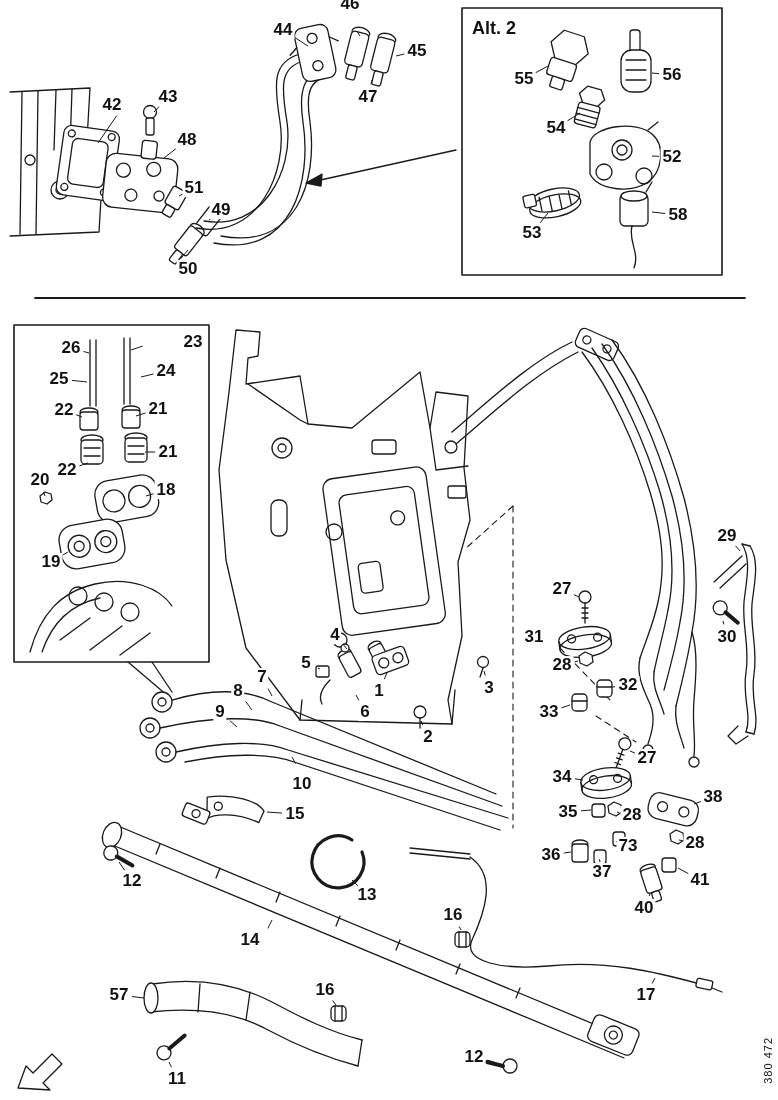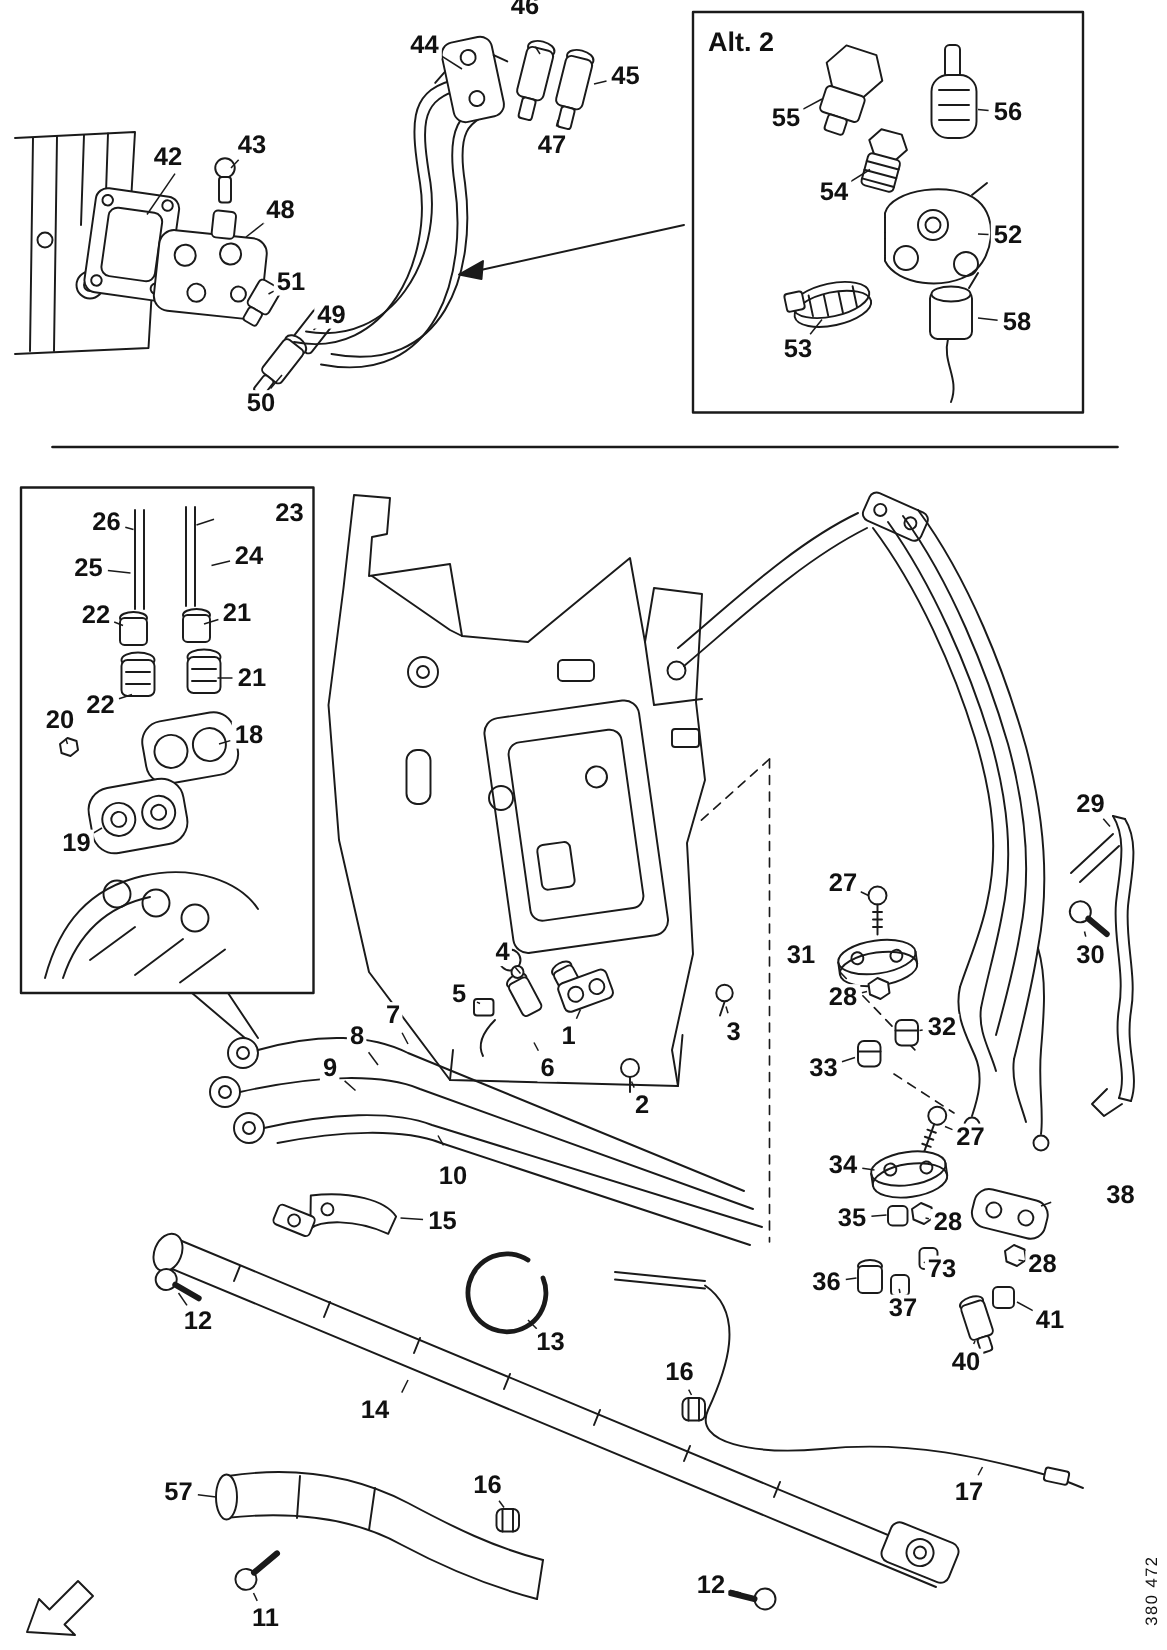--- a/index.html
+++ b/index.html
@@ -481,21 +481,21 @@
   <div id="callout-layer">
       <div class="callout" style="left: 283px; top: 30px;">44</div>
       <div class="callout" style="left: 350px; top: 4px;">46</div>
       <div class="callout" style="left: 417px; top: 51px;">45</div>
       <div class="callout" style="left: 368px; top: 97px;">47</div>
       <div class="callout" style="left: 112px; top: 105px;">42</div>
       <div class="callout" style="left: 168px; top: 97px;">43</div>
       <div class="callout" style="left: 187px; top: 140px;">48</div>
       <div class="callout" style="left: 194px; top: 188px;">51</div>
       <div class="callout" style="left: 221px; top: 210px;">49</div>
-      <div class="callout" style="left: 174px; top: 269px;">50</div>
+      <div class="callout" style="left: 188px; top: 269px;">50</div>
       <div class="callout" style="left: 524px; top: 79px;">55</div>
       <div class="callout" style="left: 672px; top: 75px;">56</div>
       <div class="callout" style="left: 556px; top: 128px;">54</div>
       <div class="callout" style="left: 672px; top: 157px;">52</div>
       <div class="callout" style="left: 532px; top: 233px;">53</div>
       <div class="callout" style="left: 678px; top: 215px;">58</div>
       <div class="callout" style="left: 71px; top: 348px;">26</div>
       <div class="callout" style="left: 155px; top: 342px; margin-left: 38px;">23</div>
       <div class="callout" style="left: 59px; top: 379px;">25</div>
       <div class="callout" style="left: 166px; top: 371px;">24</div>
@@ -520,21 +520,21 @@
       <div class="callout" style="left: 727px; top: 637px;">30</div>
       <div class="callout" style="left: 562px; top: 589px;">27</div>
       <div class="callout" style="left: 534px; top: 637px;">31</div>
       <div class="callout" style="left: 562px; top: 665px;">28</div>
       <div class="callout" style="left: 628px; top: 685px;">32</div>
       <div class="callout" style="left: 549px; top: 712px;">33</div>
       <div class="callout" style="left: 647px; top: 758px;">27</div>
       <div class="callout" style="left: 562px; top: 777px;">34</div>
       <div class="callout" style="left: 568px; top: 812px;">35</div>
       <div class="callout" style="left: 632px; top: 815px;">28</div>
-      <div class="callout" style="left: 713px; top: 797px; margin-left: 34px;">38</div>
+      <div class="callout" style="left: 713px; top: 797px;">38</div>
       <div class="callout" style="left: 551px; top: 855px;">36</div>
       <div class="callout" style="left: 602px; top: 872px;">37</div>
       <div class="callout" style="left: 628px; top: 846px;">73</div>
       <div class="callout" style="left: 695px; top: 843px;">28</div>
       <div class="callout" style="left: 700px; top: 880px;">41</div>
       <div class="callout" style="left: 644px; top: 908px;">40</div>
       <div class="callout" style="left: 295px; top: 814px;">15</div>
       <div class="callout" style="left: 132px; top: 881px;">12</div>
       <div class="callout" style="left: 367px; top: 895px;">13</div>
       <div class="callout" style="left: 250px; top: 940px;">14</div>

